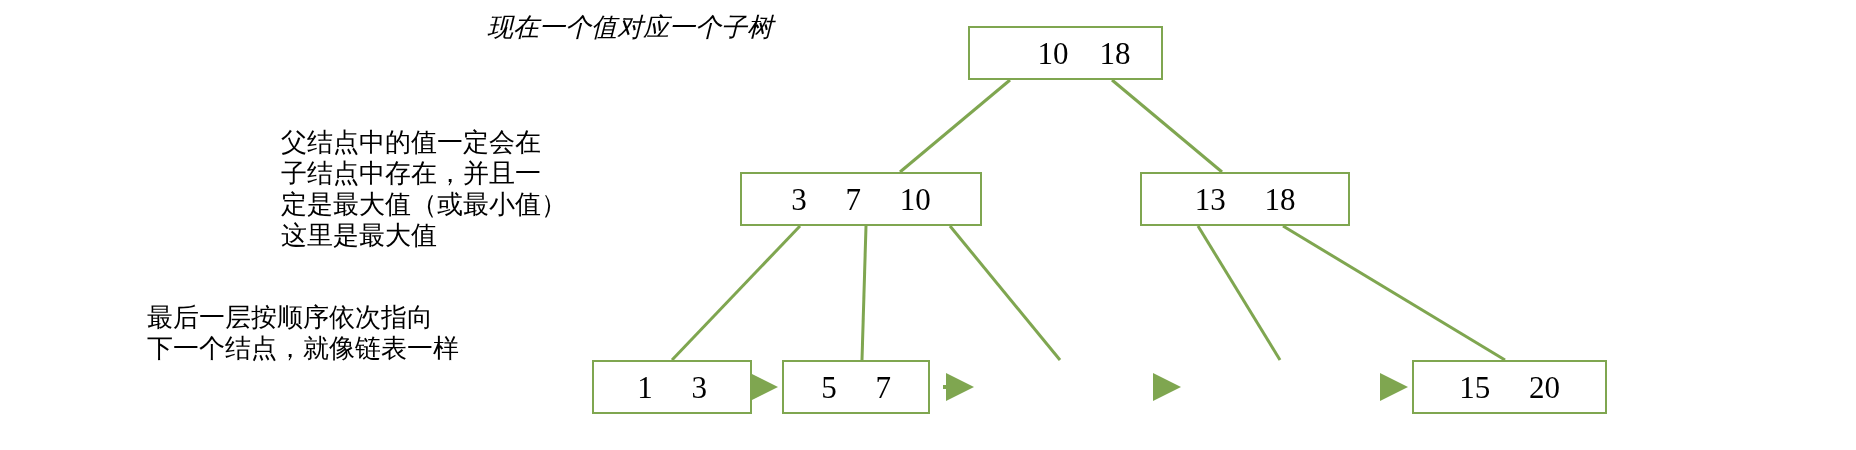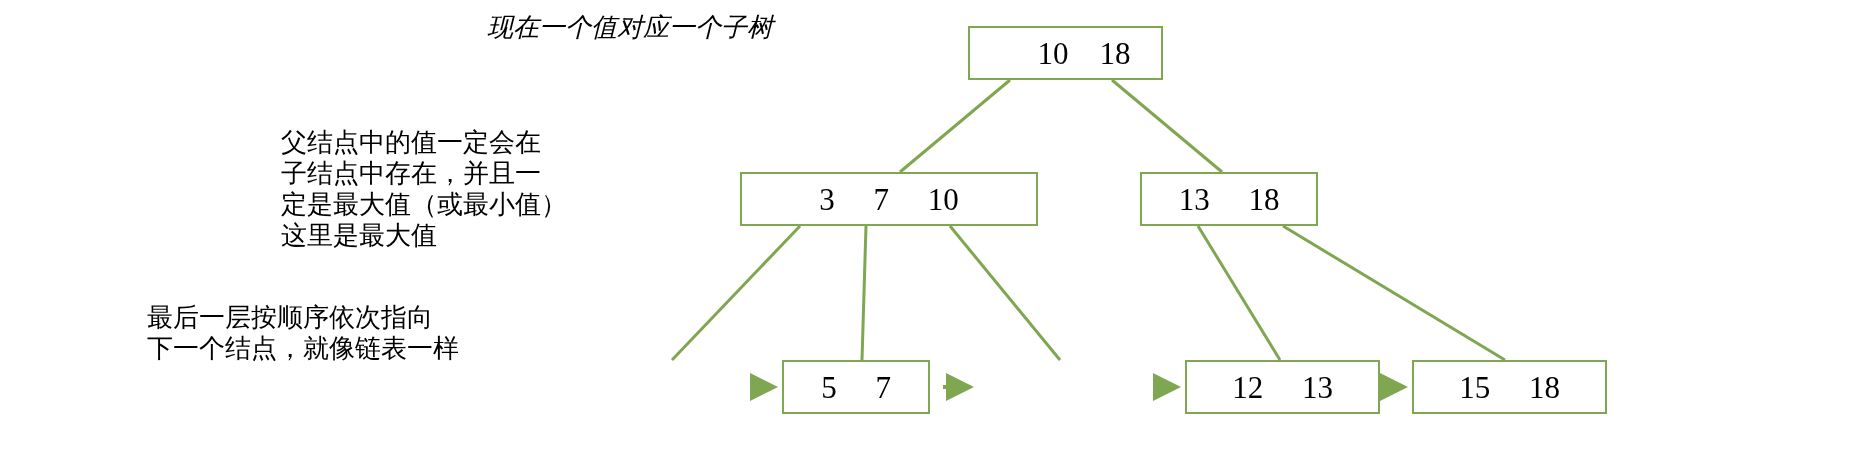--- a/index.html
+++ b/index.html
@@ -54,22 +54,22 @@
     font-size: 31px;
     color: #000000;
     letter-spacing: 0px;
     white-space: pre;
     line-height: 1;
   }
 
   
   #node-root   { left: 968px;  top: 26px;  width: 195px; padding-left: 37px; }
   
-  #node-int-0  { left: 740px;  top: 172px; width: 298px; }
-  #node-int-1  { left: 1140px; top: 172px; width: 178px; }
+  #node-int-0  { left: 740px;  top: 172px; width: 242px; }
+  #node-int-1  { left: 1140px; top: 172px; width: 210px; }
   
   #node-leaf-0 { left: 592px;  top: 360px; width: 160px; }
   #node-leaf-1 { left: 782px;  top: 360px; width: 148px; }
   #node-leaf-2 { left: 978px;  top: 360px; width: 175px; }
   #node-leaf-3 { left: 1185px; top: 360px; width: 195px; }
   #node-leaf-4 { left: 1412px; top: 360px; width: 195px; }
 </style>
 </head>
 <body>
 
@@ -116,23 +116,23 @@
     <span class="keys">10    18</span>
   </div>
 
   <div class="node" id="node-int-0">
     <span class="keys">3     7     10</span>
   </div>
   <div class="node" id="node-int-1">
     <span class="keys">13     18</span>
   </div>
 
+  <div class="node" id="node-leaf-0">
+    <span class="keys">1     3</span>
+  </div>
   <div class="node" id="node-leaf-1">
     <span class="keys">5     7</span>
   </div>
-  <div class="node" id="node-leaf-3">
-    <span class="keys">12     13</span>
-  </div>
   <div class="node" id="node-leaf-4">
-    <span class="keys">15     18</span>
+    <span class="keys">15     20</span>
   </div>
 
 </div>
 
 </body></html>

